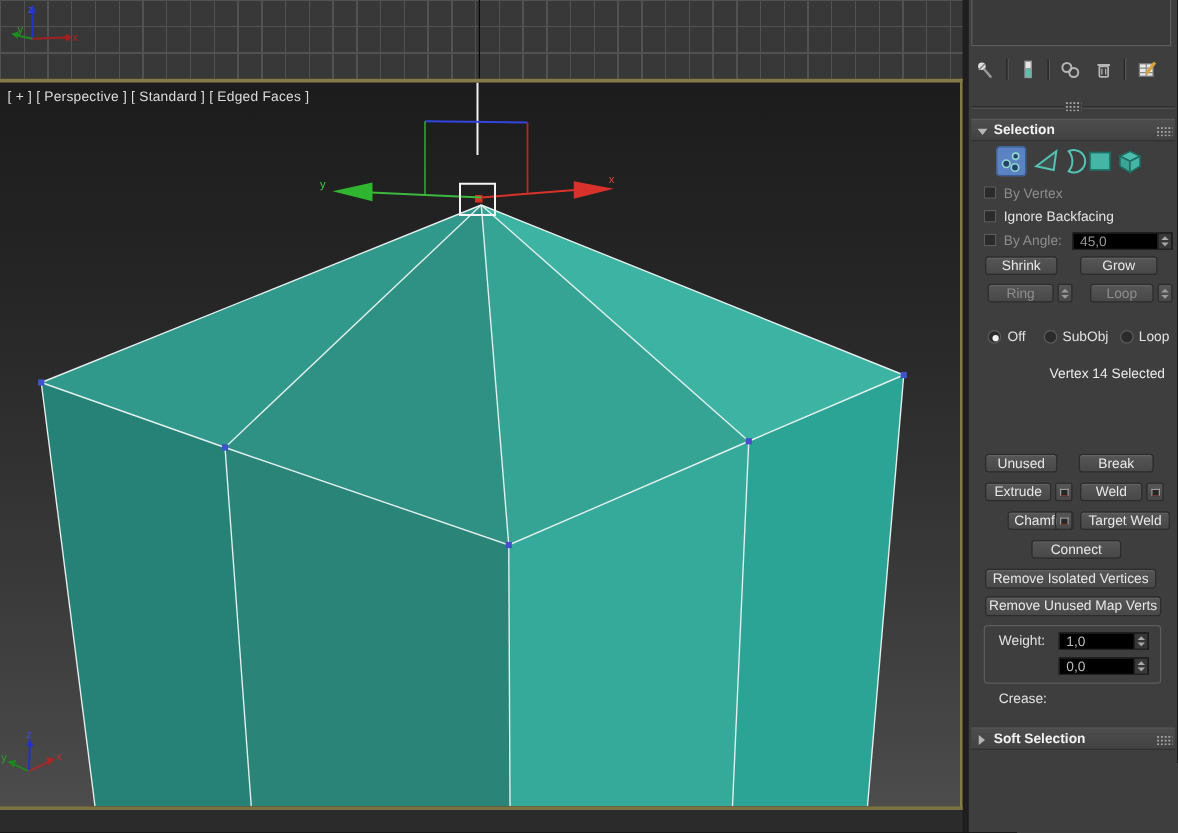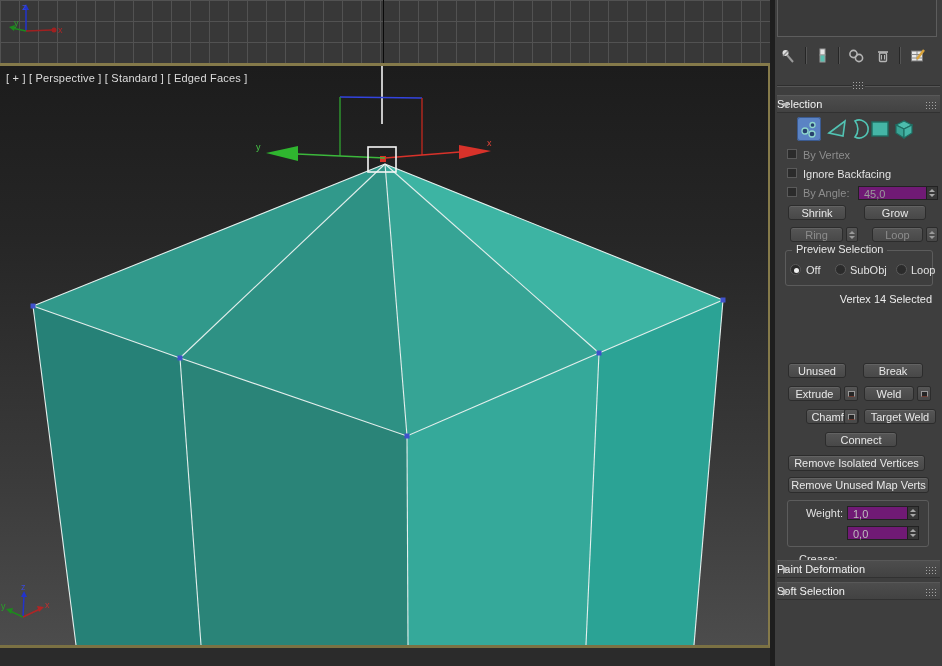--- a/index.html
+++ b/index.html
@@ -31,41 +31,41 @@
     border:1px solid #5d5d5d;border-top:none;}
   .stack-toolbar{position:absolute;left:0;top:44px;width:167px;height:24px;}
   .tbtn{position:absolute;top:2px;width:20px;height:20px;display:flex;align-items:center;justify-content:center;}
   .tsep{position:absolute;top:3px;width:1px;height:17px;background:#262626;box-shadow:1px 0 0 #555;}
   .divider{position:absolute;left:2px;top:85px;width:163px;height:1px;background:#2e2e2e;box-shadow:0 1px 0 #565656;}
   .grip{width:13px;height:8px;background-image:radial-gradient(#a5a5a5 34%,transparent 36%);background-size:3px 3px;}
   .divider .grip{position:absolute;left:75px;top:-4px;background-color:#3e3e3e;}
 
   .rollout-h{position:absolute;left:2px;width:163px;height:18px;background:linear-gradient(#4d4d4d,#424242);
     border-top:1px solid #585858;border-bottom:1px solid #313131;display:flex;align-items:center;cursor:default;}
-  .rollout-h .title{font-weight:normal;color:#f2f2f2;}
+  .rollout-h .title{font-weight:bold;color:#f2f2f2;margin-left:18px;}
   .tri-down{position:absolute;left:5px;top:7px;width:0;height:0;border-left:4px solid transparent;
     border-right:4px solid transparent;border-top:5px solid #b5b5b5;}
   .tri-right{position:absolute;left:6px;top:5px;width:0;height:0;border-top:4px solid transparent;
     border-bottom:4px solid transparent;border-left:5px solid #b5b5b5;}
   .rollout-h .grip{position:absolute;right:2px;top:5px;}
 
   .subobj{position:absolute;width:24px;height:24px;top:117px;display:flex;align-items:center;justify-content:center;border-radius:3px;}
   .subobj.active{background:#5b83c4;box-shadow:inset 0 0 0 1px #3a5a90;}
 
   .chk{position:absolute;width:10px;height:10px;background:#2b2b2b;border:1px solid #5a5a5a;}
   .lbl{position:absolute;color:#e2e2e2;white-space:nowrap;}
   .lbl.dis{color:#8d8d8d;}
 
   .btn{position:absolute;height:15px;background:linear-gradient(#565656,#484848);border:1px solid #2c2c2c;
     border-radius:3px;color:#e8e8e8;display:flex;align-items:center;justify-content:center;
     box-shadow:inset 0 1px 0 rgba(255,255,255,.08);cursor:default;font-size:11px;}
   .btn.dis{color:#8d8d8d;}
   .btn.wide{height:16px;}
 
-  .field{position:absolute;height:14px;background:#701a75;border:1px solid #222;display:flex;color:#bdbdbd;}
+  .field{position:absolute;height:14px;background:#000000;border:1px solid #222;display:flex;color:#bdbdbd;}
   .field .val{flex:1;padding:1px 0 0 5px;}
   .field.dis .val{color:#9a9a9a;}
   .spin{width:11px;border-left:1px solid #1f1f1f;display:flex;flex-direction:column;align-items:center;justify-content:center;gap:2px;background:#383838;}
   .spin i{display:block;width:0;height:0;border-left:3px solid transparent;border-right:3px solid transparent;}
   .spin i.up{border-bottom:3px solid #a8a8a8;}
   .spin i.dn{border-top:3px solid #a8a8a8;}
   .spinbtn{position:absolute;width:12px;height:15px;background:linear-gradient(#565656,#484848);
     border:1px solid #2c2c2c;border-radius:2px;display:flex;flex-direction:column;align-items:center;justify-content:center;gap:2px;}
   .spinbtn i{display:block;width:0;height:0;border-left:3px solid transparent;border-right:3px solid transparent;}
   .spinbtn i.up{border-bottom:3px solid #9a9a9a;}
@@ -296,23 +296,20 @@
         <i class="dn"></i>
       </div>
     <div class="btn dis" style="left:97px;top:227px;width:51px">
         <span>Loop</span>
       </div>
     <div class="spinbtn" style="left:151px;top:227px">
         <i class="up"></i>
         <i class="dn"></i>
       </div>
 
-    <div class="groupbox" style="left:10px;top:250px;width:148px;height:36px">
-      <span class="glabel">Preview Selection</span>
-    </div>
     <div class="radio sel" style="left:15px;top:264px"></div>
     <div class="lbl" style="left:31px;top:264px">Off</div>
     <div class="radio" style="left:60px;top:264px"></div>
     <div class="lbl" style="left:75px;top:264px">SubObj</div>
     <div class="radio" style="left:121px;top:264px"></div>
     <div class="lbl" style="left:136px;top:264px">Loop</div>
 
     <div class="status" style="top:293px">Vertex 14 Selected</div>
 
 
@@ -351,42 +348,37 @@
       </div>
 
     <div class="btn wide" style="left:13px;top:455px;width:137px">
         <span>Remove Isolated Vertices</span>
       </div>
     <div class="btn wide" style="left:13px;top:477px;width:141px">
         <span>Remove Unused Map Verts</span>
       </div>
 
     <div class="groupbox" style="left:12px;top:500px;width:142px;height:47px"></div>
-    <div class="lbl" style="left:24px;top:507px;width:44px;text-align:right">Weight:</div>
+    <div class="lbl" style="left:24px;top:507px;width:44px;">Weight:</div>
     <div class="field" style="left:72px;top:506px;width:72px">
       <span class="val">1,0</span>
       <span class="spin">
           <i class="up"></i>
           <i class="dn"></i>
         </span>
     </div>
     <div class="lbl" style="left:24px;top:553px;width:44px;text-align:left">Crease:</div>
     <div class="field" style="left:72px;top:526px;width:72px">
       <span class="val">0,0</span>
       <span class="spin">
           <i class="up"></i>
           <i class="dn"></i>
         </span>
     </div>
 
-    <div class="rollout-h" style="top:560px">
-      <div class="tri-right"></div>
-      <span class="title">Paint Deformation</span>
-      <div class="grip"></div>
-    </div>
     <div class="rollout-h" style="top:582px">
       <div class="tri-right"></div>
       <span class="title">Soft Selection</span>
       <div class="grip"></div>
     </div>
 
   </div>
 </div>
 
 </body></html>

